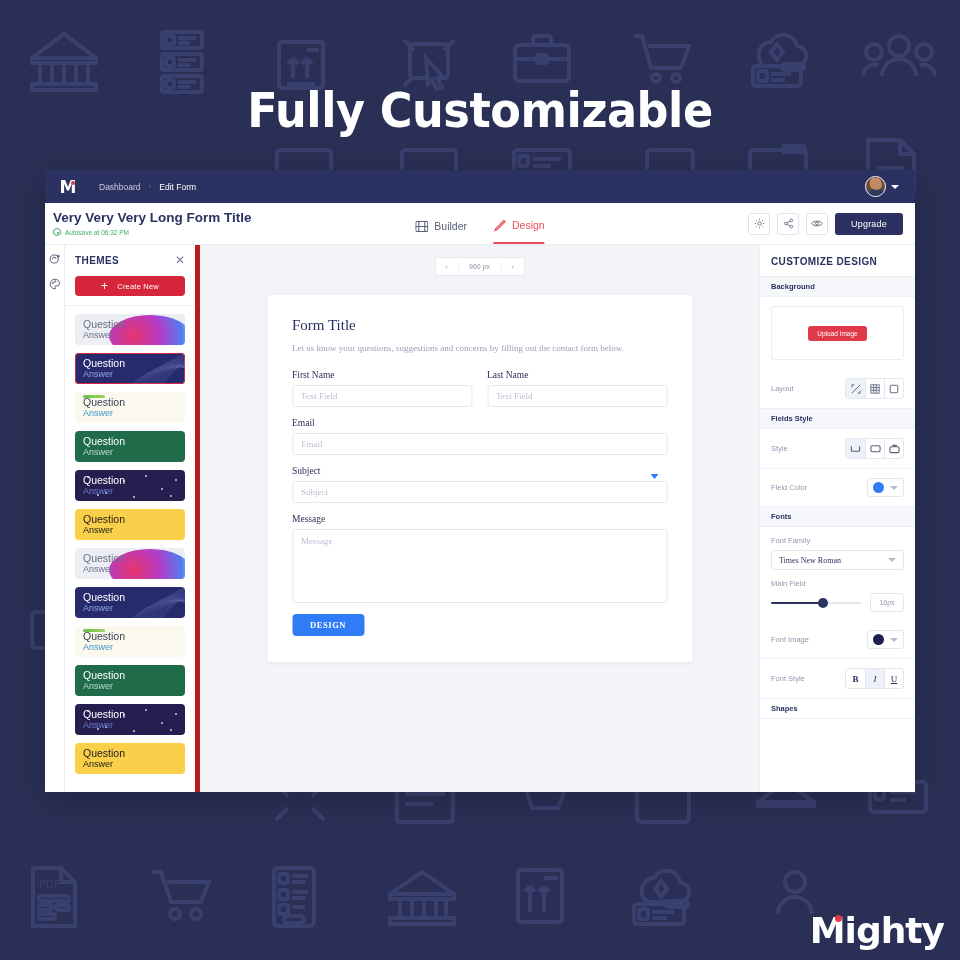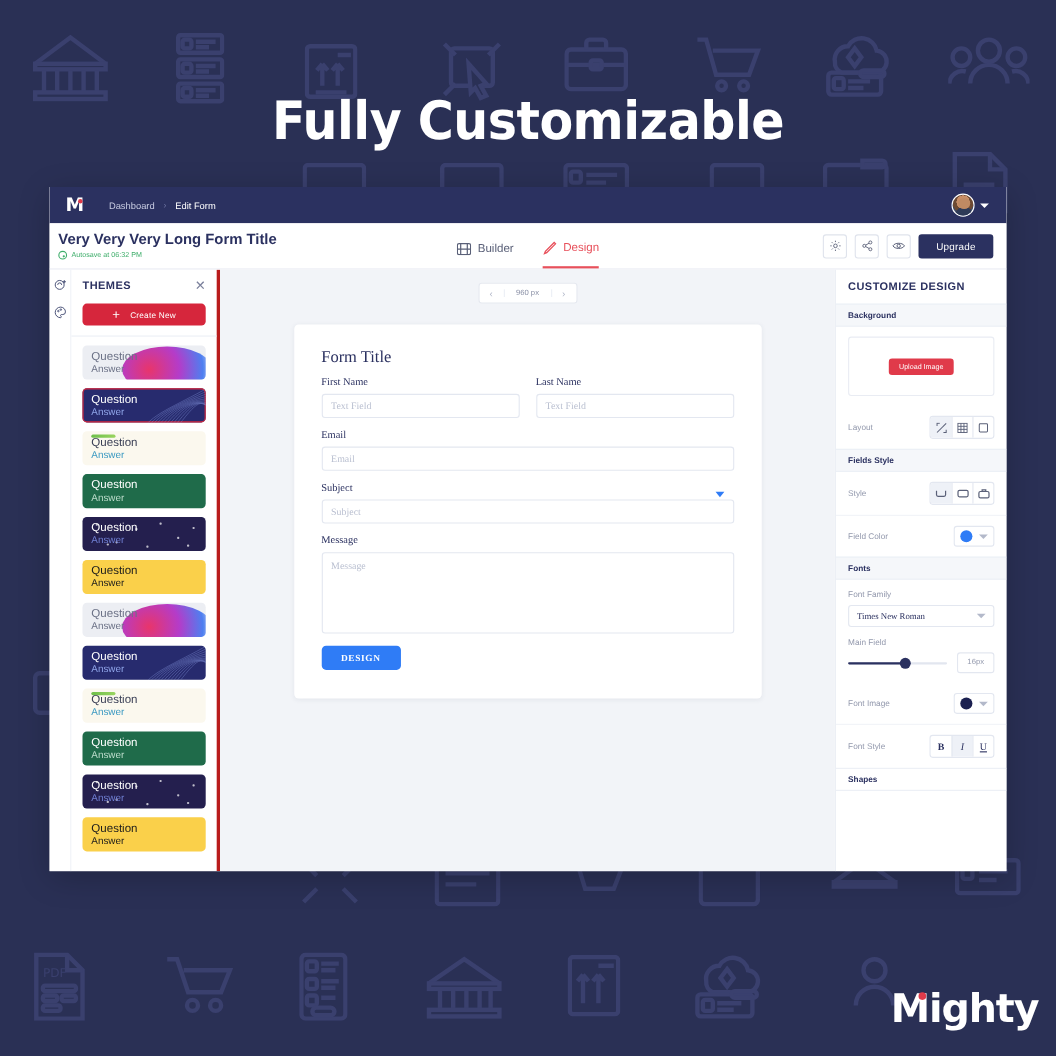--- a/index.html
+++ b/index.html
@@ -22,21 +22,21 @@
     color: #ffffff;
     font-family: "DejaVu Sans", sans-serif;
     font-weight: bold;
     font-size: 48px;
     letter-spacing: -.5px;
     transform: scaleX(.93);
   }
 
   
   .brand {
-    position: absolute; right: 16px; bottom: 22px; z-index: 3;
+    position: absolute; right: 16px; bottom: 9px; z-index: 3;
     display: flex; align-items: center;
     font-size: 36px; font-weight: bold; letter-spacing: -1px;
     color: #ffffff;
     font-family: "DejaVu Sans", sans-serif;
   }
   .brand .m-mark { position: relative; display:inline-block; }
   .brand .m-dot {
     position: absolute; width: 7px; height: 7px; border-radius: 50%;
     background: #e03a4a; top: 5px; left: 25px;
   }
@@ -117,21 +117,21 @@
 
   
   .appbody { flex:1; display:flex; min-height:0; }
 
   
   .rail { width:20px; flex:0 0 20px; background:#fff; border-right:1px solid #eceff5; padding-top:8px;
           display:flex; flex-direction:column; align-items:center; gap:13px; }
 
   
   .themes {
-    width:135px; flex:0 0 135px; background:#fff; border-right:3px solid #b91c1c;
+    width:135px; flex:0 0 135px; background:#fff; border-right:5px solid #b91c1c;
     display:flex; flex-direction:column; min-height:0;
   }
   .themes-hd { display:flex; align-items:center; padding:9px 10px 8px 10px; }
   .themes-hd .t { font-size:10px; font-weight:bold; color:#2b3160; letter-spacing:.4px; }
   .themes-hd .x { margin-left:auto; color:#7b819c; font-size:12px; line-height:1; }
   .create-new {
     margin:2px 10px 9px 10px; background:#d6263c; color:#fff; border-radius:4px;
     height:20px; display:flex; align-items:center; justify-content:center; gap:9px;
     font-size:7.5px; letter-spacing:.2px;
   }
@@ -603,20 +603,21 @@
 
     <div class="canvas">
       <div class="width-ctl">
         <div class="arrow">‹</div>
         <div class="val">960 px</div>
         <div class="arrow">›</div>
       </div>
 
       <div class="form-card">
         <h2>Form Title</h2>
+        <div class="form-desc">Let us know your questions, suggestions and concerns by filling out the contact form below.</div>
 
         <div class="frow">
           <div class="fgroup">
             <span class="flabel">First Name</span>
             <div class="finput">Text Field</div>
           </div>
           <div class="fgroup">
             <span class="flabel">Last Name</span>
             <div class="finput">Text Field</div>
           </div>

